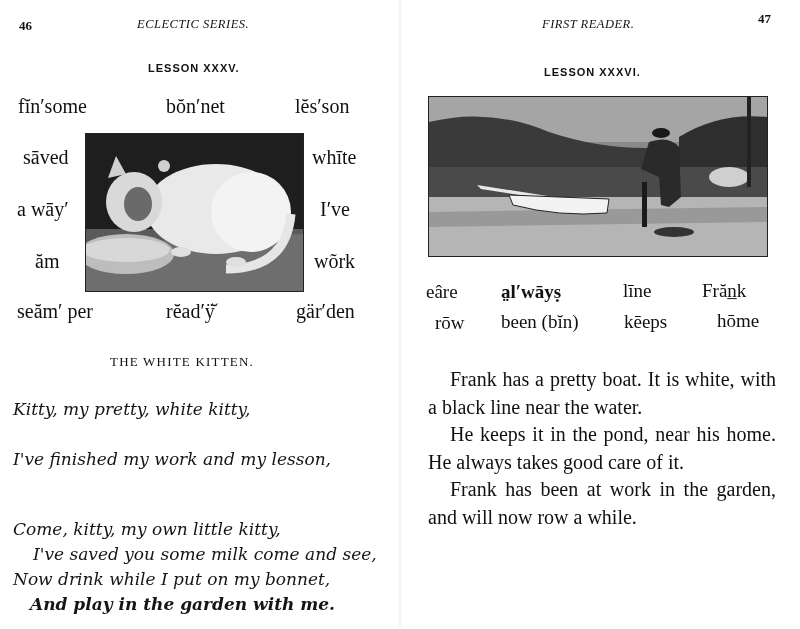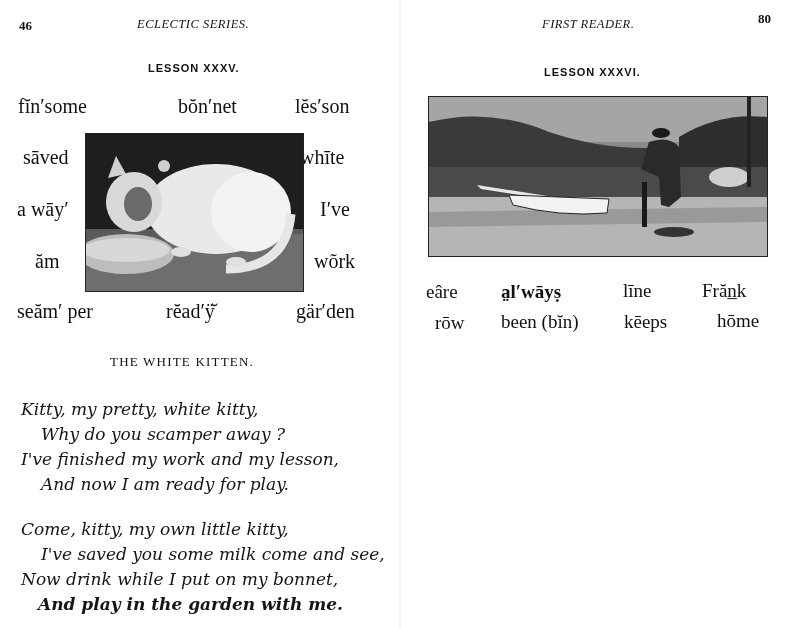--- a/index.html
+++ b/index.html
@@ -28,48 +28,48 @@
 
   .illus {
     position: absolute; border: 1px solid #222; overflow: hidden;
   }
   .illus svg { display: block; width: 100%; height: 100%; }
 
   .story-title { font-family: "Liberation Serif", serif; font-size: 13px; letter-spacing: 1.2px; text-align: right; }
 
   .script {
     font-family: "DejaVu Serif", serif; font-style: italic;
-    font-size: 17px; letter-spacing: 0px; color: #151515; margin-left: 8px;
+    font-size: 17px; letter-spacing: 0px; color: #151515;
   }
   .prose {
     position: absolute; left: 428px; width: 348px;
     font-family: "Liberation Serif", serif; font-size: 20px; line-height: 27.5px;
     text-align: justify; color: #111;
   }
   .prose p { margin: 0; text-indent: 22px; text-align-last: left; }
 </style>
 </head>
 <body>
 
 <div class="spread">
 
   <div class="page left">
     <span class="abs page-num" style="left:19px; top:18px;">46</span>
     <span class="abs running-head" style="left:137px; top:17px;">ECLECTIC SERIES.</span>
     <span class="abs lesson-title" style="left:148px; top:62px;">LESSON XXXV.</span>
 
     <span class="abs vocab" style="left:18px; top:95px;">fĭn′some</span>
-    <span class="abs vocab" style="left:166px; top:95px;margin-left:12px;">bŏn′net</span>
+    <span class="abs vocab" style="left:166px; top:95px;">bŏn′net</span>
     <span class="abs vocab" style="left:295px; top:95px;">lĕs′son</span>
 
     <span class="abs vocab" style="left:23px; top:146px;">sāved</span>
     <span class="abs vocab" style="left:17px; top:198px;">a wāy′</span>
     <span class="abs vocab" style="left:35px; top:250px;">ăm</span>
 
-    <span class="abs vocab" style="left:300px; top:146px;">whīte</span>
+    <span class="abs vocab" style="left:312px; top:146px;">whīte</span>
     <span class="abs vocab" style="left:320px; top:198px;">I′ve</span>
     <span class="abs vocab" style="left:314px; top:250px;">wõrk</span>
 
     <span class="abs vocab" style="left:17px; top:300px;">seăm′ per</span>
     <span class="abs vocab" style="left:166px; top:300px;">rĕad′ÿ̆</span>
     <span class="abs vocab" style="left:296px; top:300px;">gär′den</span>
 
     <div class="illus" style="left:85px; top:133px; width:217px; height:157px; background:#2a2a2a;">
       <svg viewBox="0 0 217 157" preserveAspectRatio="none">
         <rect x="0" y="0" width="217" height="157" fill="#1e1e1e"></rect>
@@ -85,35 +85,33 @@
         <ellipse cx="52" cy="70" rx="14" ry="17" fill="#6a6a6a"></ellipse>
         <circle cx="78" cy="32" r="6" fill="#cfcfcf"></circle>
         <ellipse cx="95" cy="118" rx="10" ry="5" fill="#e0e0e0"></ellipse>
         <ellipse cx="150" cy="128" rx="10" ry="5" fill="#e0e0e0"></ellipse>
       </svg>
     </div>
 
     <span class="abs story-title" style="left:110px; top:354px;">THE WHITE KITTEN.</span>
 
     <span class="abs script" style="left:13px; top:399px;">Kitty, my pretty, white kitty,</span>
-    <span class="abs script" style="left:33px; top:424px;">Why do you scamper away ?</span>
     <span class="abs script" style="left:13px; top:449px;">I've finished my work and my lesson,</span>
-    <span class="abs script" style="left:33px; top:474px;">And now I am ready for play.</span>
 
     <span class="abs script" style="left:13px; top:519px;">Come, kitty, my own little kitty,</span>
     <span class="abs script" style="left:33px; top:544px;">I've saved you some milk come and see,</span>
     <span class="abs script" style="left:13px; top:569px;">Now drink while I put on my bonnet,</span>
     <span class="abs script" style="left:30px; top:594px;font-weight:bold;">And play in the garden with me.</span>
   </div>
 
   <div class="gutter"></div>
 
   <div class="page right">
     <span class="abs running-head" style="left:142px; top:17px;text-align:center;">FIRST READER.</span>
-    <span class="abs page-num" style="left:358px; top:11px;">80</span>
+    <span class="abs page-num" style="left:358px; top:11px;">47</span>
     <span class="abs lesson-title" style="left:144px; top:66px;">LESSON XXXVI.</span>
 
     <div class="illus" style="left:28px; top:96px; width:338px; height:159px;">
       <svg viewBox="0 0 338 159" preserveAspectRatio="none">
         <rect x="0" y="0" width="338" height="159" fill="#8a8a8a"></rect>
         <rect x="0" y="0" width="338" height="45" fill="#a5a5a5"></rect>
         <path d="M0 25 Q60 10 120 35 Q180 55 240 50 L240 80 L0 80 Z" fill="#3a3a3a"></path>
         <path d="M250 40 Q290 15 338 20 L338 95 L250 95 Z" fill="#2e2e2e"></path>
         <rect x="0" y="70" width="338" height="30" fill="#4a4a4a"></rect>
         <rect x="0" y="100" width="338" height="59" fill="#b5b5b5"></rect>
@@ -133,13 +131,18 @@
     <span class="abs vocab-r" style="left:101px; top:281px;font-weight:bold;">a̤l′wāyṣ</span>
     <span class="abs vocab-r" style="left:223px; top:280px;">līne</span>
     <span class="abs vocab-r" style="left:302px; top:280px;">Frăn̲k</span>
 
     <span class="abs vocab-r" style="left:35px; top:312px;">rōw</span>
     <span class="abs vocab-r" style="left:101px; top:311px;">been (bĭn)</span>
     <span class="abs vocab-r" style="left:224px; top:311px;">kēeps</span>
     <span class="abs vocab-r" style="left:317px; top:310px;">hōme</span>
   </div>
 
+  <div class="prose" style="top:366px;">
+    <p>Frank has a pretty boat. It is white, with a black line near the water.</p>
+    <p>He keeps it in the pond, near his home. He always takes good care of it.</p>
+    <p>Frank has been at work in the garden, and will now row a while.</p>
+  </div>
 </div>
 
 </body></html>

